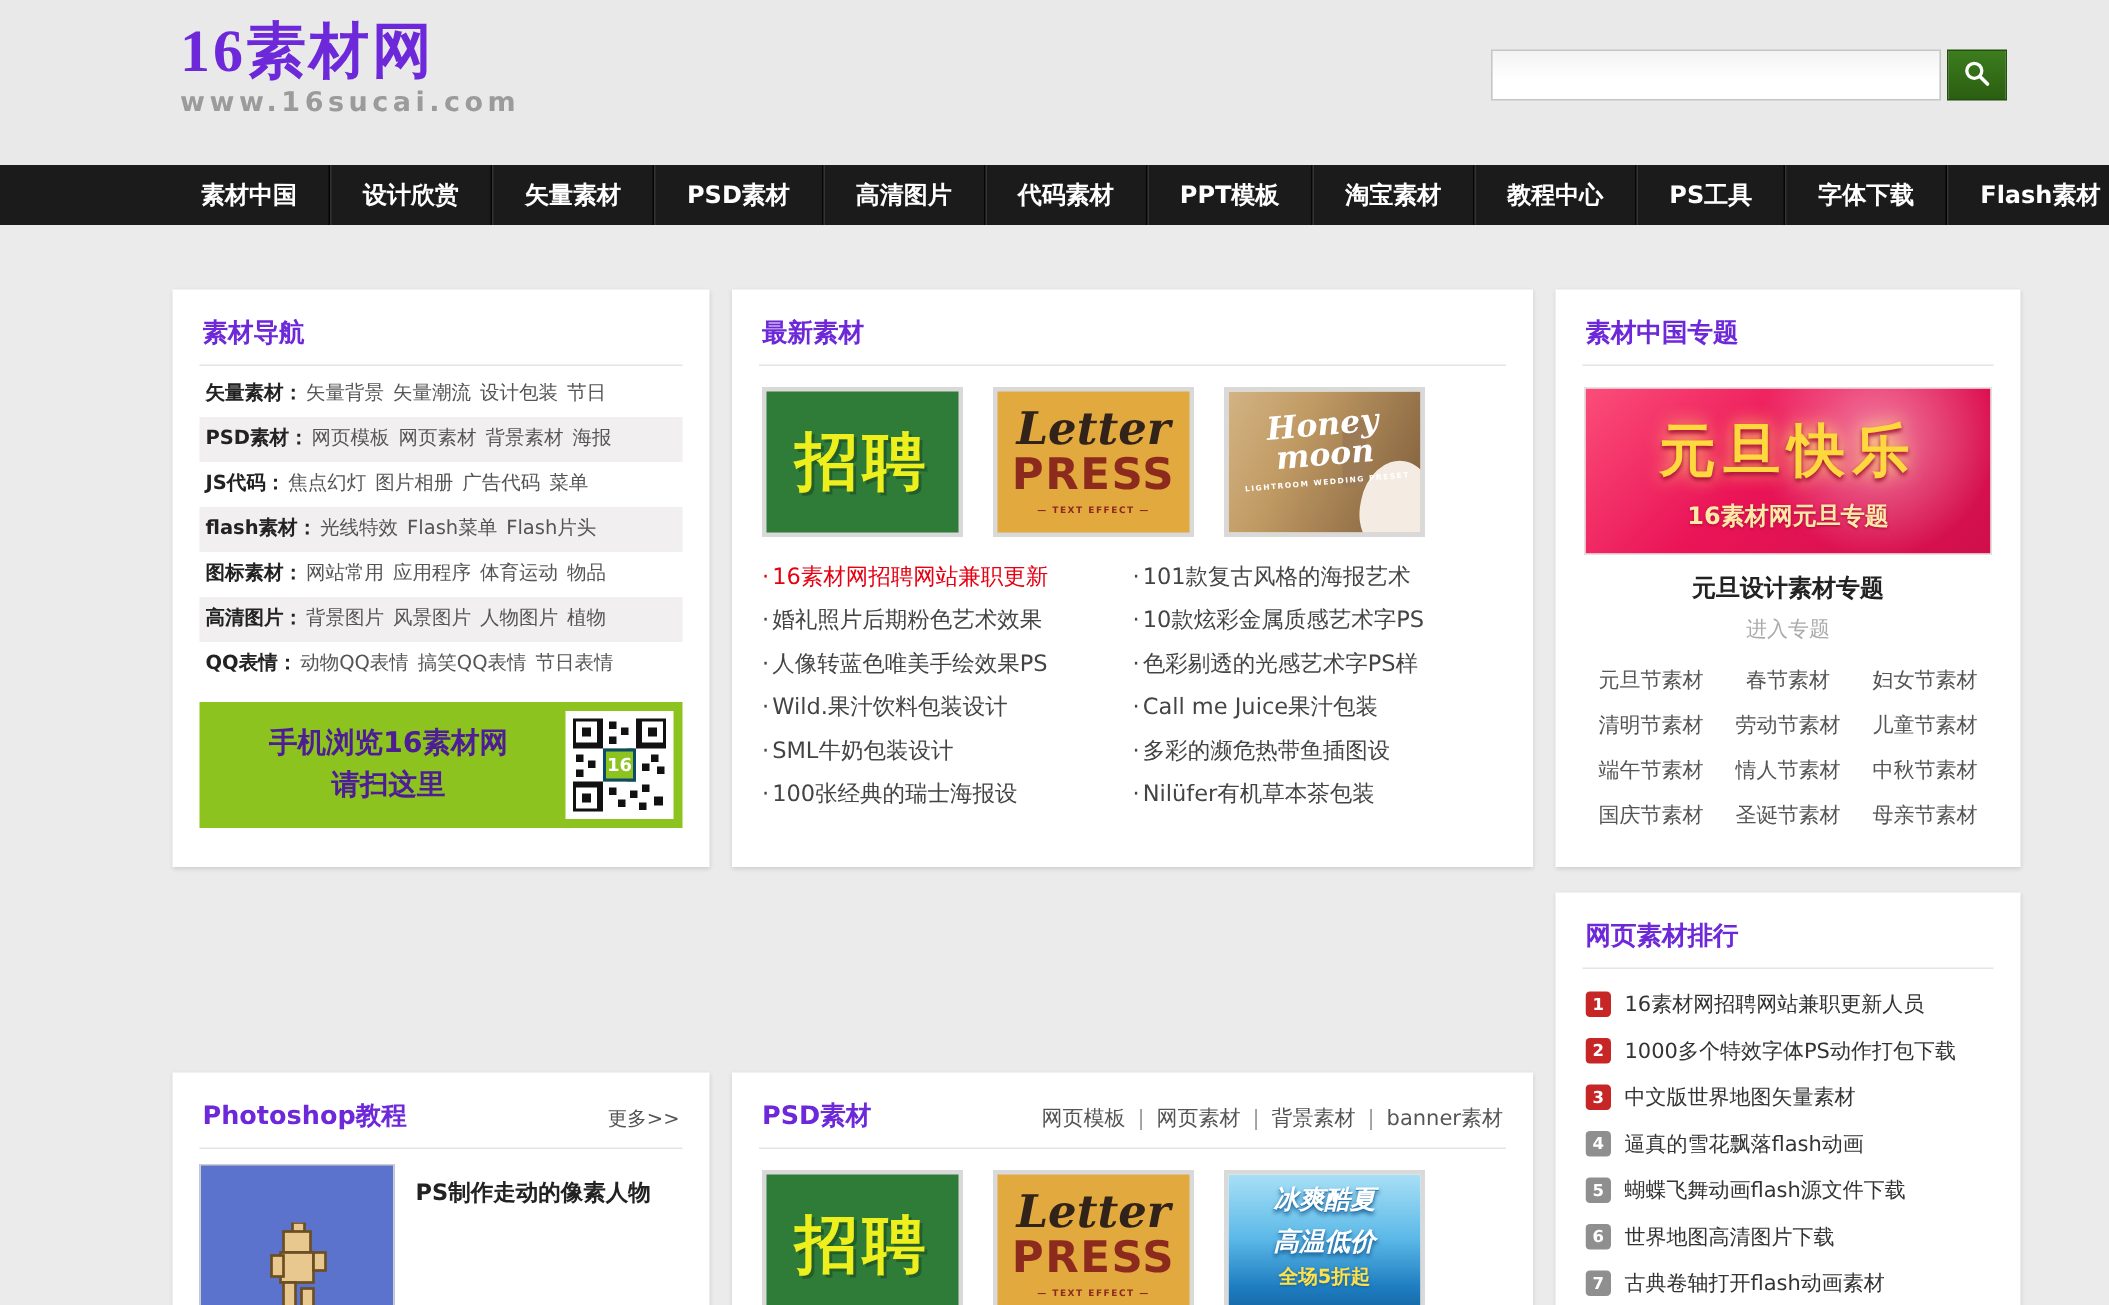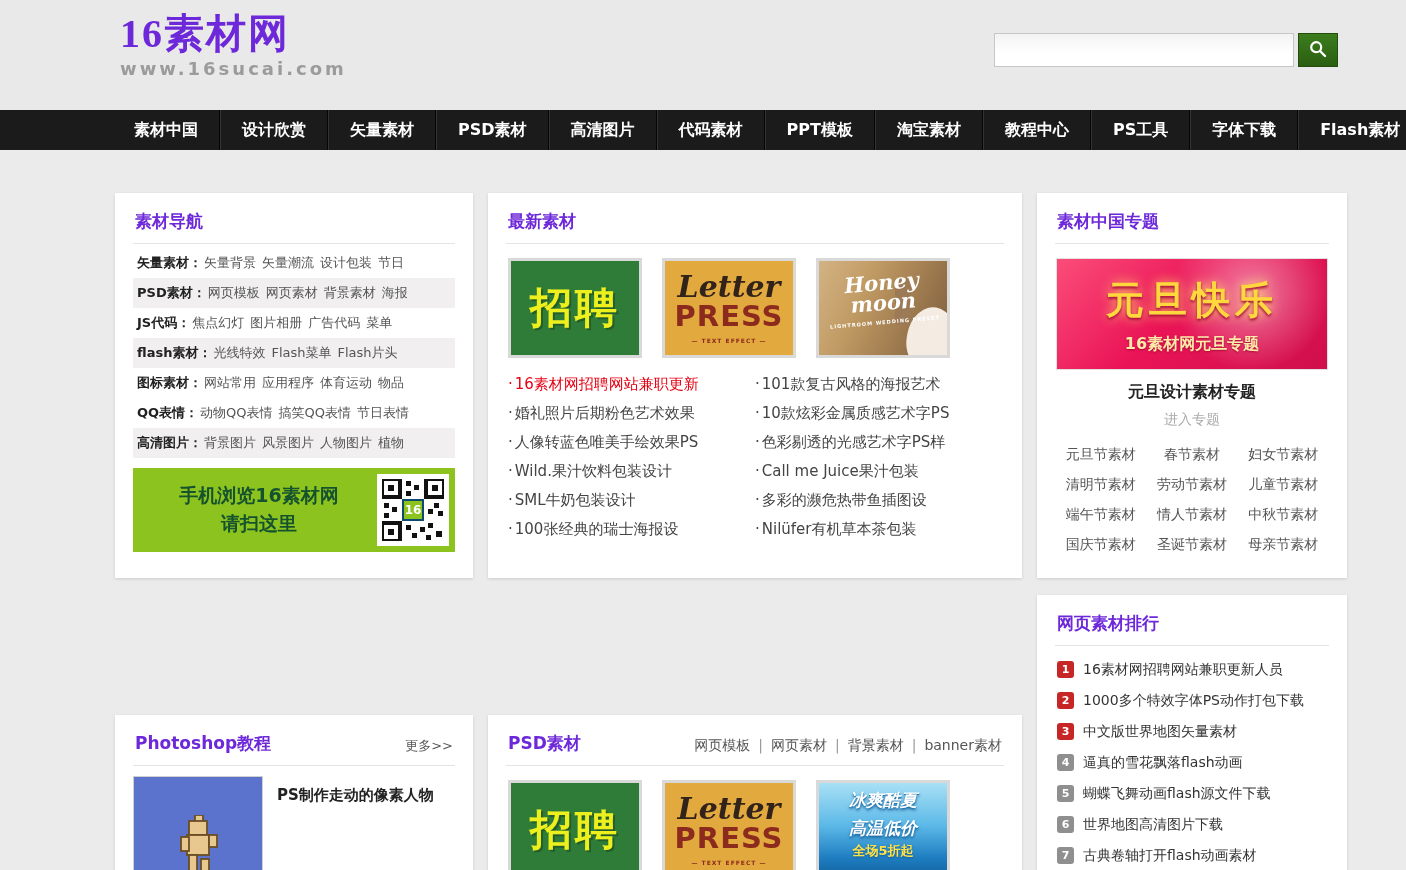--- a/index.html
+++ b/index.html
@@ -33,21 +33,21 @@
   .box-crop { height:220px; overflow:hidden; }
   .box-crop3 { height:300px; overflow:hidden; }
 
   
   .mn-rows { padding-top:4px; }
   .mn-row { line-height:30px; font-size:13px; white-space:nowrap; padding:0 4px; overflow:hidden; }
   .mn-row.alt { background:#f1efef; }
   .mn-label { font-weight:bold; color:#222; margin-right:2px; }
   .mn-link { color:#555; margin-right:6px; }
   .qr-banner { margin-top:10px; background:#8dc31f; height:84px; display:flex; align-items:center; padding:0 6px 0 8px; cursor:pointer; }
-  .qr-text { color:#14532d; font-weight:bold; font-size:19px; text-align:center; line-height:1.45; flex:1; }
+  .qr-text { color:#4c1d95; font-weight:bold; font-size:19px; text-align:center; line-height:1.45; flex:1; }
   .qr-box { width:72px; height:72px; background:#fff; position:relative; display:flex; align-items:center; justify-content:center; flex:0 0 auto; }
   .qr-16 { position:absolute; width:22px; height:22px; background:#8dc31f; color:#fff; font-weight:bold; font-size:12px; display:flex; align-items:center; justify-content:center; border:2px solid #0c4a6e; }
 
   
   .thumb-row { display:flex; gap:20px; padding:14px 2px 4px; }
   .thumb { width:134px; height:100px; border:3px solid #d9d9d9; position:relative; overflow:hidden; display:block; flex:0 0 auto; background:#fff; }
   .thumb.zhaopin { background:#2f7c39; display:flex; align-items:center; justify-content:center; }
   .zp-text { color:#eef01e; font-size:42px; font-weight:bold; letter-spacing:3px; text-shadow:2px 2px 0 rgba(0,0,0,.25); }
   .thumb.letterpress { background:#e2a93e; text-align:center; }
   .lp1 { font-family:"DejaVu Serif","Liberation Serif",serif; font-style:italic; font-weight:bold; color:#31231a; font-size:30px; margin-top:8px; }
@@ -139,22 +139,22 @@
     <section class="box box-385">
       <div class="box-head">
         <span class="box-title">素材导航</span>
       </div>
       <div class="mn-rows" id="matnav-rows">
           <div class="mn-row"><a class="mn-label">矢量素材：</a><a class="mn-link">矢量背景</a><a class="mn-link">矢量潮流</a><a class="mn-link">设计包装</a><a class="mn-link">节日</a></div>
           <div class="mn-row alt"><a class="mn-label">PSD素材：</a><a class="mn-link">网页模板</a><a class="mn-link">网页素材</a><a class="mn-link">背景素材</a><a class="mn-link">海报</a></div>
           <div class="mn-row"><a class="mn-label">JS代码：</a><a class="mn-link">焦点幻灯</a><a class="mn-link">图片相册</a><a class="mn-link">广告代码</a><a class="mn-link">菜单</a></div>
           <div class="mn-row alt"><a class="mn-label">flash素材：</a><a class="mn-link">光线特效</a><a class="mn-link">Flash菜单</a><a class="mn-link">Flash片头</a></div>
           <div class="mn-row"><a class="mn-label">图标素材：</a><a class="mn-link">网站常用</a><a class="mn-link">应用程序</a><a class="mn-link">体育运动</a><a class="mn-link">物品</a></div>
+          <div class="mn-row alt"><a class="mn-label">高清图片：</a><a class="mn-link">背景图片</a><a class="mn-link">风景图片</a><a class="mn-link">人物图片</a><a class="mn-link">植物</a></div>
           <div class="mn-row"><a class="mn-label">QQ表情：</a><a class="mn-link">动物QQ表情</a><a class="mn-link">搞笑QQ表情</a><a class="mn-link">节日表情</a></div>
-          <div class="mn-row alt"><a class="mn-label">高清图片：</a><a class="mn-link">背景图片</a><a class="mn-link">风景图片</a><a class="mn-link">人物图片</a><a class="mn-link">植物</a></div>
         </div>
       <div class="qr-banner">
         <div class="qr-text">
           <div>手机浏览16素材网</div>
           <div>请扫这里</div>
         </div>
         <div class="qr-box">
           <svg width="62" height="62" viewBox="0 0 62 62">
             <g fill="#111">
               <rect x="0" y="0" width="18" height="18" fill="none" stroke="#111" stroke-width="4"></rect>

